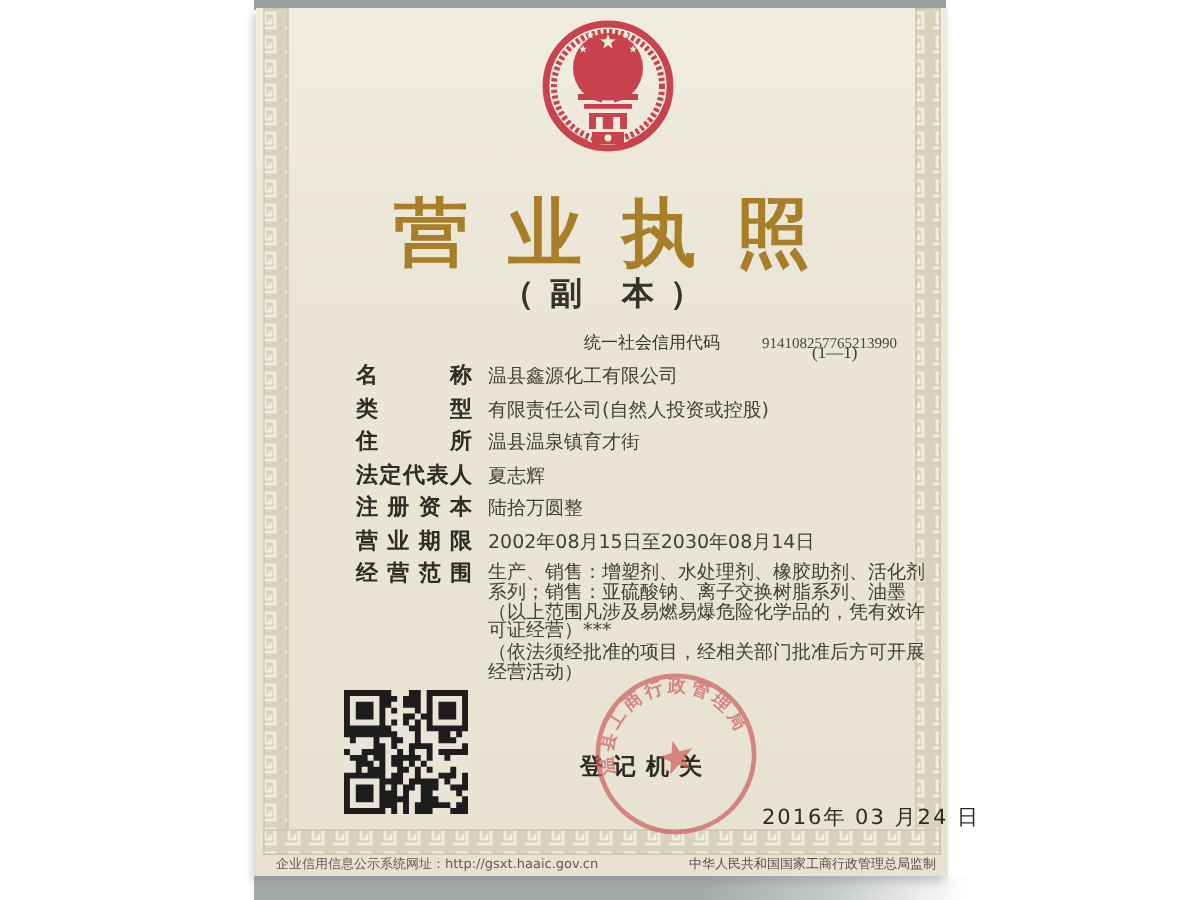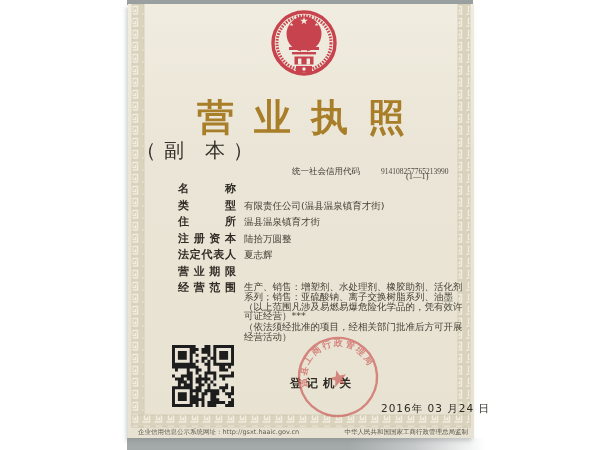--- a/index.html
+++ b/index.html
@@ -17,23 +17,23 @@
     box-shadow:-2px 3px 4px rgba(120,125,125,.35);
   }
   .border-svg{position:absolute;left:0;top:0;pointer-events:none;}
   .emblem{position:absolute;left:140px;top:2px;}
   .title{
     position:absolute;left:0;top:80px;width:100%;text-align:center;
     font-family:"Liberation Serif","DejaVu Serif",serif;font-weight:bold;
     font-size:37px;color:#a87e28;letter-spacing:20px;text-indent:20px;line-height:1.1;margin-top:14px;
   }
   .subtitle{
-    position:absolute;left:0;top:133px;width:100%;text-align:left;
-    font-family:"Liberation Serif","DejaVu Serif",serif;font-weight:normal;
-    font-size:20px;color:#35312b;letter-spacing:8px;text-indent:8px;
+    position:absolute;left:0;top:133px;width:100%;text-align:center;
+    font-family:"Liberation Serif","DejaVu Serif",serif;font-weight:bold;
+    font-size:16px;color:#35312b;letter-spacing:8px;text-indent:8px;
   }
   .credit{position:absolute;left:164px;top:155px;white-space:nowrap;}
   .credit .clabel{font-size:8.5px;font-weight:normal;color:#3a362e;}
   .credit .cvalue{font-size:7.5px;font-family:"Liberation Serif","DejaVu Serif",serif;color:#4a463c;margin-left:21px;}
   .page-note{position:absolute;left:278px;top:167px;font-size:8.5px;
     font-family:"Liberation Serif","DejaVu Serif",serif;color:#3f3b33;}
   .fields{position:absolute;left:50px;top:179px;width:288px;}
   .frow{display:flex;margin-bottom:4.5px;}
   .flabel{
     width:58px;min-width:58px;font-size:11px;font-weight:bold;color:#2f2b25;
@@ -105,39 +105,41 @@
   <div class="subtitle">（副 本）</div>
 
   <div class="credit">
     <span class="clabel">统一社会信用代码</span><span class="cvalue">914108257765213990</span>
   </div>
   <div class="page-note">(1—1)</div>
 
   <div class="fields">
       <div class="frow">
         <span class="flabel">名称</span>
+        <div class="fvalue"><span>温县鑫源化工有限公司</span></div>
       </div>
       <div class="frow">
         <span class="flabel">类型</span>
-        <div class="fvalue"><span>有限责任公司(温县温泉镇育才街)</span></div>
+        <div class="fvalue"><span>有限责任公司(自然人投资或控股)</span></div>
       </div>
       <div class="frow">
         <span class="flabel">住所</span>
         <div class="fvalue"><span>温县温泉镇育才街</span></div>
       </div>
       <div class="frow">
+        <span class="flabel">法定代表人</span>
+        <div class="fvalue"><span>夏志辉</span></div>
+      </div>
+      <div class="frow">
         <span class="flabel">注册资本</span>
         <div class="fvalue"><span>陆拾万圆整</span></div>
       </div>
       <div class="frow">
-        <span class="flabel">法定代表人</span>
-        <div class="fvalue"><span>夏志辉</span></div>
-      </div>
-      <div class="frow">
         <span class="flabel">营业期限</span>
+        <div class="fvalue"><span>2002年08月15日至2030年08月14日</span></div>
       </div>
       <div class="frow scope">
         <span class="flabel">经营范围</span>
         <div class="fvalue"><span>生产、销售：增塑剂、水处理剂、橡胶助剂、活化剂系列；销售：亚硫酸钠、离子交换树脂系列、油墨（以上范围凡涉及易燃易爆危险化学品的，凭有效许可证经营）***</span><span class="scope-note">（依法须经批准的项目，经相关部门批准后方可开展经营活动）</span></div>
       </div>
     </div>
 
   <svg class="qr" width="62" height="62" viewBox="0 0 63 63">
     <rect x="0" y="0" width="63" height="63" fill="#e9e4d5"></rect>
     <path fill="#1d1d1d" fill-rule="evenodd" d="M21 0h3v3h-3zM33 0h3v3h-3zM36 0h3v3h-3zM21 3h3v3h-3zM24 3h3v3h-3zM30 3h3v3h-3zM33 3h3v3h-3zM36 3h3v3h-3zM21 6h3v3h-3zM30 6h3v3h-3zM33 6h3v3h-3zM36 6h3v3h-3zM24 9h3v3h-3zM36 9h3v3h-3zM30 12h3v3h-3zM33 12h3v3h-3zM39 12h3v3h-3zM24 15h3v3h-3zM30 15h3v3h-3zM36 15h3v3h-3zM21 18h3v3h-3zM33 18h3v3h-3zM36 18h3v3h-3zM0 21h3v3h-3zM3 21h3v3h-3zM6 21h3v3h-3zM9 21h3v3h-3zM12 21h3v3h-3zM15 21h3v3h-3zM18 21h3v3h-3zM21 21h3v3h-3zM24 21h3v3h-3zM36 21h3v3h-3zM48 21h3v3h-3zM51 21h3v3h-3zM57 21h3v3h-3zM3 24h3v3h-3zM15 24h3v3h-3zM24 24h3v3h-3zM27 24h3v3h-3zM36 24h3v3h-3zM48 24h3v3h-3zM51 24h3v3h-3zM54 24h3v3h-3zM15 27h3v3h-3zM18 27h3v3h-3zM24 27h3v3h-3zM33 27h3v3h-3zM36 27h3v3h-3zM39 27h3v3h-3zM42 27h3v3h-3zM60 27h3v3h-3zM0 30h3v3h-3zM9 30h3v3h-3zM12 30h3v3h-3zM15 30h3v3h-3zM18 30h3v3h-3zM27 30h3v3h-3zM33 30h3v3h-3zM42 30h3v3h-3zM48 30h3v3h-3zM51 30h3v3h-3zM54 30h3v3h-3zM57 30h3v3h-3zM60 30h3v3h-3zM3 33h3v3h-3zM6 33h3v3h-3zM9 33h3v3h-3zM15 33h3v3h-3zM18 33h3v3h-3zM24 33h3v3h-3zM27 33h3v3h-3zM30 33h3v3h-3zM33 33h3v3h-3zM36 33h3v3h-3zM42 33h3v3h-3zM51 33h3v3h-3zM6 36h3v3h-3zM9 36h3v3h-3zM12 36h3v3h-3zM18 36h3v3h-3zM24 36h3v3h-3zM27 36h3v3h-3zM33 36h3v3h-3zM39 36h3v3h-3zM6 39h3v3h-3zM12 39h3v3h-3zM15 39h3v3h-3zM18 39h3v3h-3zM27 39h3v3h-3zM30 39h3v3h-3zM36 39h3v3h-3zM42 39h3v3h-3zM54 39h3v3h-3zM24 42h3v3h-3zM27 42h3v3h-3zM36 42h3v3h-3zM48 42h3v3h-3zM51 42h3v3h-3zM54 42h3v3h-3zM60 42h3v3h-3zM21 45h3v3h-3zM24 45h3v3h-3zM27 45h3v3h-3zM33 45h3v3h-3zM36 45h3v3h-3zM39 45h3v3h-3zM42 45h3v3h-3zM45 45h3v3h-3zM51 45h3v3h-3zM60 45h3v3h-3zM24 48h3v3h-3zM30 48h3v3h-3zM33 48h3v3h-3zM39 48h3v3h-3zM42 48h3v3h-3zM45 48h3v3h-3zM54 48h3v3h-3zM57 48h3v3h-3zM60 48h3v3h-3zM21 51h3v3h-3zM24 51h3v3h-3zM30 51h3v3h-3zM39 51h3v3h-3zM42 51h3v3h-3zM57 51h3v3h-3zM21 54h3v3h-3zM24 54h3v3h-3zM27 54h3v3h-3zM30 54h3v3h-3zM39 54h3v3h-3zM42 54h3v3h-3zM45 54h3v3h-3zM60 54h3v3h-3zM21 57h3v3h-3zM24 57h3v3h-3zM30 57h3v3h-3zM36 57h3v3h-3zM39 57h3v3h-3zM42 57h3v3h-3zM45 57h3v3h-3zM48 57h3v3h-3zM51 57h3v3h-3zM57 57h3v3h-3zM60 57h3v3h-3zM24 60h3v3h-3zM30 60h3v3h-3zM36 60h3v3h-3zM39 60h3v3h-3zM42 60h3v3h-3zM54 60h3v3h-3zM57 60h3v3h-3zM60 60h3v3h-3zM0 0h21v21h-21zM3 3v15h15v-15zM6 6h9v9h-9zM42 0h21v21h-21zM45 3v15h15v-15zM48 6h9v9h-9zM0 42h21v21h-21zM3 45v15h15v-15zM6 48h9v9h-9z"></path>

